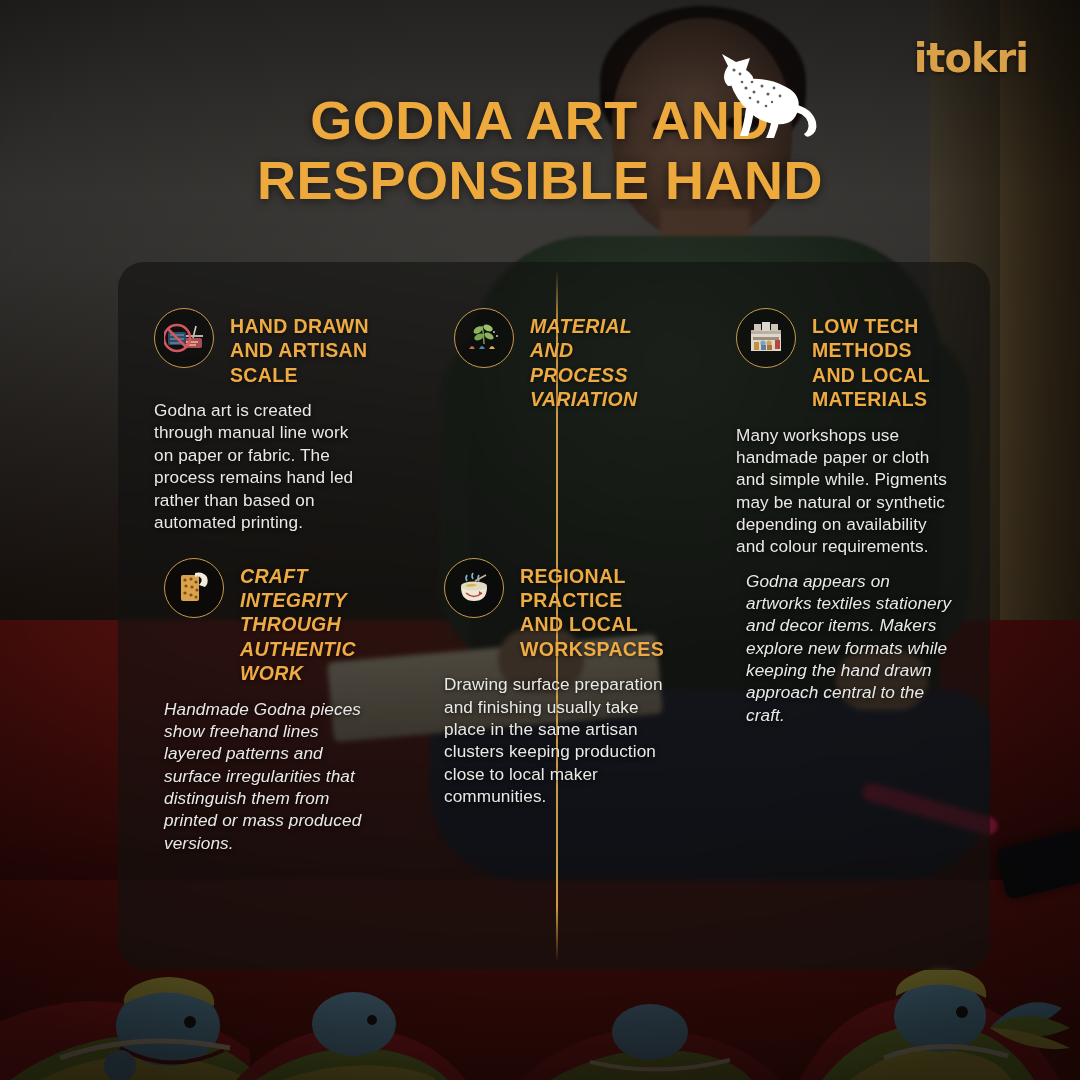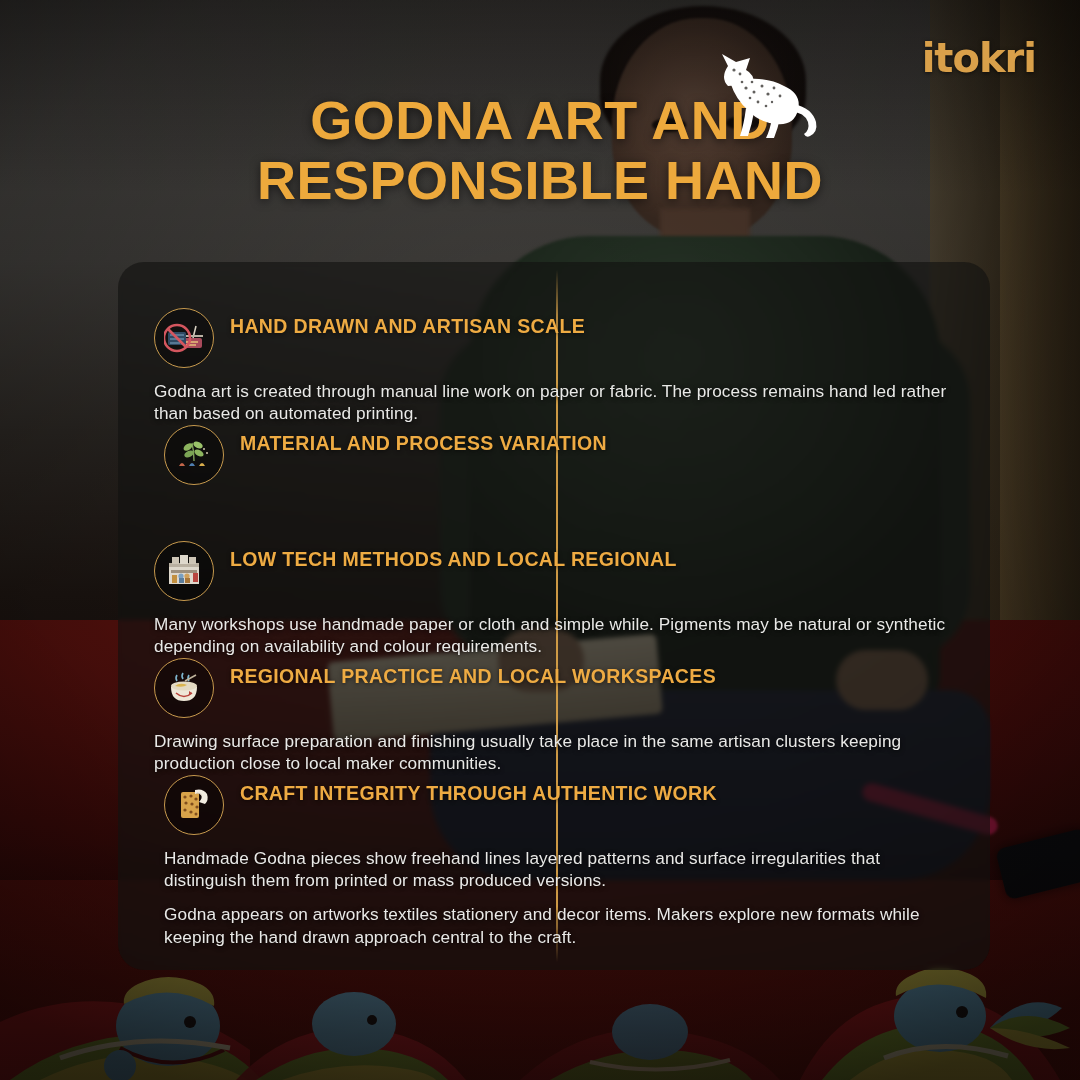--- a/index.html
+++ b/index.html
@@ -72,21 +72,21 @@
 
   .bg-vignette{
     position:absolute;inset:0;
     background:
       radial-gradient(90% 70% at 50% 35%, rgba(0,0,0,0) 0%, rgba(0,0,0,.25) 60%, rgba(0,0,0,.62) 100%),
       linear-gradient(180deg, rgba(10,8,7,.45) 0%, rgba(10,8,7,0) 18%, rgba(10,8,7,0) 78%, rgba(12,5,4,.5) 100%);
   }
 
   
   .logo{
-    position:absolute;right:44px;top:38px;
+    position:absolute;right:52px;top:38px;
     font-family:"DejaVu Sans",sans-serif;
     font-size:40px;font-weight:700;letter-spacing:-1px;
     color:#d9a04a;line-height:1;
     text-shadow:0 1px 4px rgba(0,0,0,.6);
   }
 
   
   .title-wrap{position:absolute;left:0;top:90px;width:1080px;text-align:center;}
   .title{
     font-size:54px;font-weight:800;letter-spacing:.5px;line-height:1.12;
@@ -101,25 +101,25 @@
     border-radius:26px;
     background:rgba(18,17,16,.62);
     backdrop-filter:blur(2px);
   }
   .divider{
     position:absolute;left:438px;top:8px;width:2px;height:692px;
     background:linear-gradient(180deg,rgba(214,160,72,0),rgba(214,160,72,.95) 8%,rgba(214,160,72,.95) 92%,rgba(214,160,72,0));
   }
   .grid{
     position:absolute;inset:0;
-    display:grid;grid-template-columns:1fr;grid-template-rows:1fr 1fr 1fr;
+    display:grid;grid-template-columns:1fr 1fr 1fr;grid-template-rows:1fr 1fr 1fr;
     padding:46px 0 22px 0;box-sizing:border-box;
   }
   .cell{padding:0 36px 0 36px;box-sizing:border-box;}
-  .cell.right{padding-left:46px;}
+  .cell.right{padding-left:46px;font-style:italic;}
   .cell-head{display:flex;align-items:flex-start;gap:16px;}
   .icon-circle{
     flex:0 0 auto;width:58px;height:58px;border-radius:50%;
     border:1.6px solid #c79a4e;
     background:rgba(0,0,0,.38);
     display:flex;align-items:center;justify-content:center;overflow:hidden;
   }
   .icon-circle svg{display:block;}
   .cell-title{
     color:#eeab43;font-size:19.5px;font-weight:800;letter-spacing:.35px;line-height:1.25;
@@ -298,41 +298,23 @@
               <rect x="17" y="5" width="8" height="9" fill="#ded8cc"></rect>
               <rect x="8" y="20" width="26" height="3" fill="#9c8f7c"></rect>
               <rect x="30" y="23" width="5" height="9" fill="#b8453f"></rect>
               <rect x="9" y="25" width="5" height="8" fill="#c3903f"></rect>
               <circle cx="18" cy="26" r="2.6" fill="#7aa0c2"></circle>
               <circle cx="24" cy="26" r="2.6" fill="#d0a05a"></circle>
               <rect x="16" y="28" width="5" height="5" fill="#5d7e9c"></rect>
               <rect x="22" y="28" width="5" height="5" fill="#a8763a"></rect>
             </svg>
           </div>
-          <div class="cell-title">LOW TECH METHODS AND LOCAL REGIONAL</div>
+          <div class="cell-title">LOW TECH METHODS AND LOCAL MATERIALS</div>
         </div>
         <div class="cell-body">Many workshops use handmade paper or cloth and simple while. Pigments may be natural or synthetic depending on availability and colour requirements.</div>
-      </div>
-
-      <div class="cell">
-        <div class="cell-head">
-          <div class="icon-circle">
-            <svg width="42" height="42" viewBox="0 0 42 42">
-              <path d="M14 8 q-2 3 0 6 M20 6 q-2 3 0 6 M26 8 q-2 3 0 6" stroke="#7fb6cf" stroke-width="1.6" fill="none"></path>
-              <path d="M8 20 Q21 13 34 20 Q34 34 21 34 Q8 34 8 20Z" fill="#efe8d8"></path>
-              <ellipse cx="21" cy="19" rx="13" ry="4.5" fill="#e3d9c2"></ellipse>
-              <path d="M12 19 Q17 15 24 18 Q20 21 12 19Z" fill="#d9b44f"></path>
-              <path d="M22 14 L33 8" stroke="#c0b49c" stroke-width="1.6"></path>
-              <path d="M13 26 Q21 33 29 26" stroke="#b8443c" stroke-width="1.6" fill="none"></path>
-              <path d="M29 26 l-3 -2 l0 4Z" fill="#b8443c"></path>
-            </svg>
-          </div>
-          <div class="cell-title">REGIONAL PRACTICE AND LOCAL WORKSPACES</div>
-        </div>
-        <div class="cell-body">Drawing surface preparation and finishing usually take place in the same artisan clusters keeping production close to local maker communities.</div>
       </div>
 
       <div class="cell right">
         <div class="cell-head">
           <div class="icon-circle">
             <svg width="42" height="42" viewBox="0 0 42 42">
               <rect x="8" y="8" width="18" height="26" rx="2" fill="#d8a34a"></rect>
               <g fill="#6b3a12" opacity=".8">
                 <circle cx="12" cy="13" r="1.6"></circle>
                   <circle cx="18" cy="12" r="1.6"></circle>
@@ -346,20 +328,38 @@
               </g>
               <path d="M22 6 Q30 4 34 10 Q36 16 32 20 L26 18 Q30 14 28 11 Q26 8 22 10Z" fill="#f2ece0"></path>
               <path d="M24 9 Q28 9 29 12" stroke="#c9bfae" stroke-width="1" fill="none"></path>
             </svg>
           </div>
           <div class="cell-title">CRAFT INTEGRITY THROUGH AUTHENTIC WORK</div>
         </div>
         <div class="cell-body">Handmade Godna pieces show freehand lines layered patterns and surface irregularities that distinguish them from printed or mass produced versions.</div>
       </div>
 
+      <div class="cell">
+        <div class="cell-head">
+          <div class="icon-circle">
+            <svg width="42" height="42" viewBox="0 0 42 42">
+              <path d="M14 8 q-2 3 0 6 M20 6 q-2 3 0 6 M26 8 q-2 3 0 6" stroke="#7fb6cf" stroke-width="1.6" fill="none"></path>
+              <path d="M8 20 Q21 13 34 20 Q34 34 21 34 Q8 34 8 20Z" fill="#efe8d8"></path>
+              <ellipse cx="21" cy="19" rx="13" ry="4.5" fill="#e3d9c2"></ellipse>
+              <path d="M12 19 Q17 15 24 18 Q20 21 12 19Z" fill="#d9b44f"></path>
+              <path d="M22 14 L33 8" stroke="#c0b49c" stroke-width="1.6"></path>
+              <path d="M13 26 Q21 33 29 26" stroke="#b8443c" stroke-width="1.6" fill="none"></path>
+              <path d="M29 26 l-3 -2 l0 4Z" fill="#b8443c"></path>
+            </svg>
+          </div>
+          <div class="cell-title">REGIONAL PRACTICE AND LOCAL WORKSPACES</div>
+        </div>
+        <div class="cell-body">Drawing surface preparation and finishing usually take place in the same artisan clusters keeping production close to local maker communities.</div>
+      </div>
+
       <div class="cell right">
         <div class="cell-body">Godna appears on artworks textiles stationery and decor items. Makers explore new formats while keeping the hand drawn approach central to the craft.</div>
       </div>
 
     </div>
   </div>
 
 </div>
 
 </body></html>

